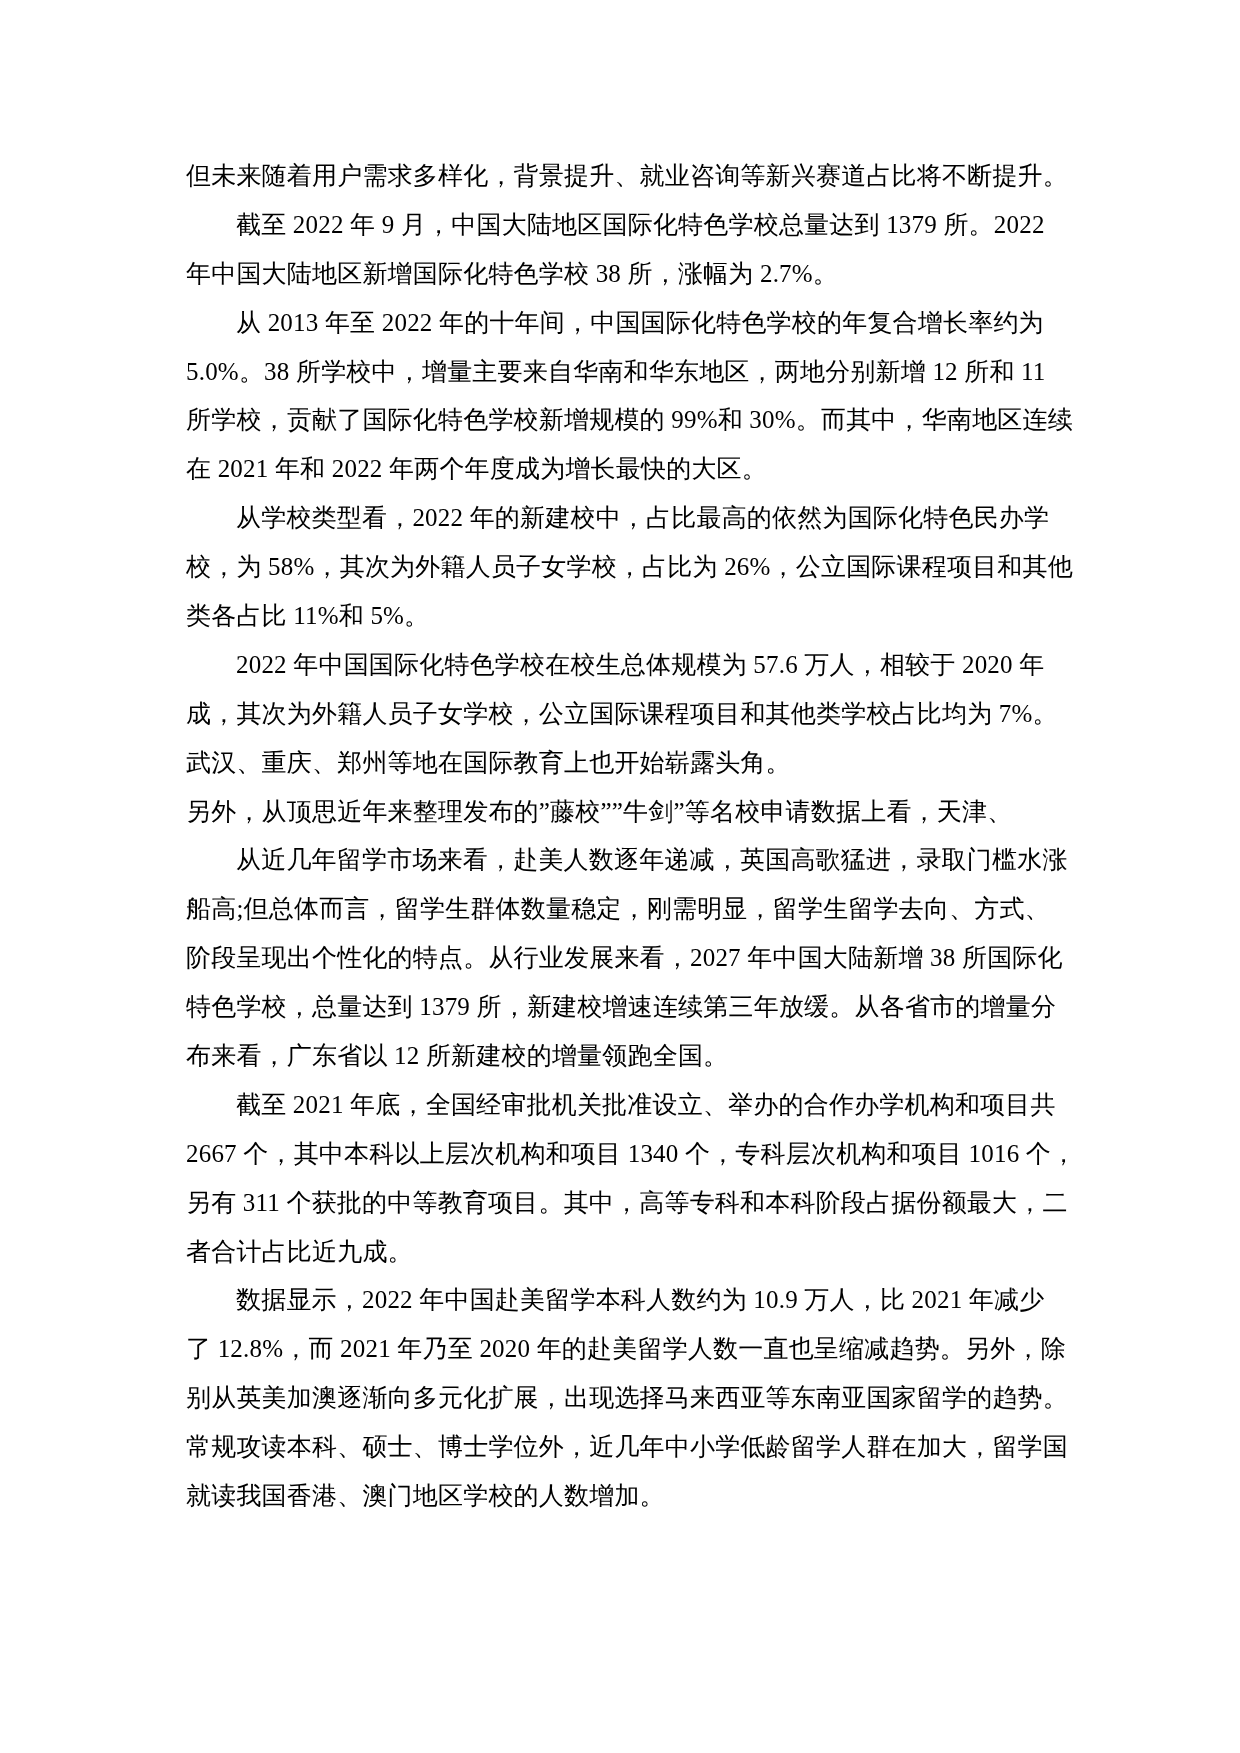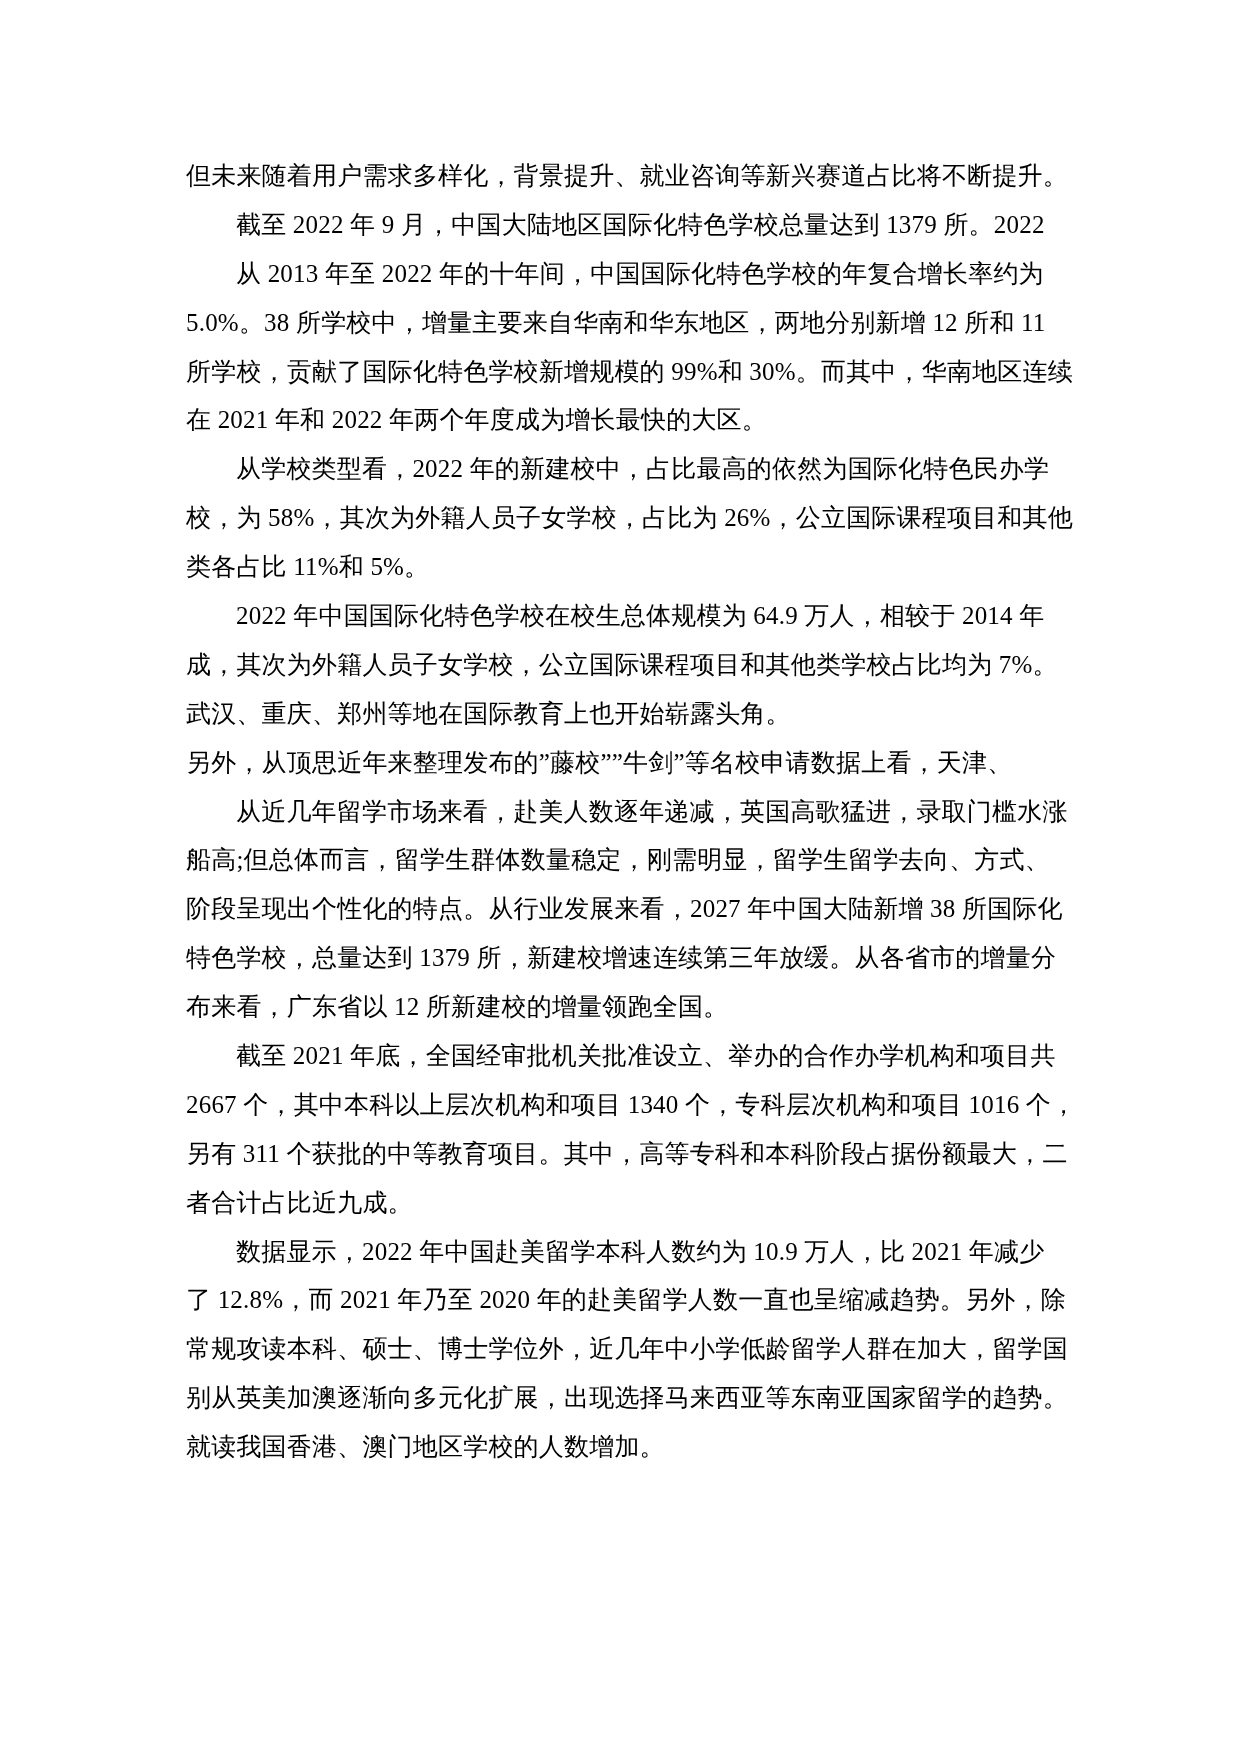--- a/index.html
+++ b/index.html
@@ -42,39 +42,40 @@
     padding-left: 2em;
   }
 </style>
 </head>
 <body>
 
 <div class="page">
   <div class="text-block">
       <div class="line">但未来随着用户需求多样化，背景提升、就业咨询等新兴赛道占比将不断提升。</div>
       <div class="line indent">截至 2022 年 9 月，中国大陆地区国际化特色学校总量达到 1379 所。2022</div>
+      <div class="line">年中国大陆地区新增国际化特色学校 38 所，涨幅为 2.7%。</div>
       <div class="line indent">从 2013 年至 2022 年的十年间，中国国际化特色学校的年复合增长率约为</div>
       <div class="line">5.0%。38 所学校中，增量主要来自华南和华东地区，两地分别新增 12 所和 11</div>
       <div class="line">所学校，贡献了国际化特色学校新增规模的 99%和 30%。而其中，华南地区连续</div>
       <div class="line">在 2021 年和 2022 年两个年度成为增长最快的大区。</div>
       <div class="line indent">从学校类型看，2022 年的新建校中，占比最高的依然为国际化特色民办学</div>
       <div class="line">校，为 58%，其次为外籍人员子女学校，占比为 26%，公立国际课程项目和其他</div>
       <div class="line">类各占比 11%和 5%。</div>
-      <div class="line indent">2022 年中国国际化特色学校在校生总体规模为 64.9 万人，相较于 2014 年</div>
+      <div class="line indent">2022 年中国国际化特色学校在校生总体规模为 57.6 万人，相较于 2020 年</div>
       <div class="line">成，其次为外籍人员子女学校，公立国际课程项目和其他类学校占比均为 7%。</div>
       <div class="line">武汉、重庆、郑州等地在国际教育上也开始崭露头角。</div>
       <div class="line">另外，从顶思近年来整理发布的”藤校””牛剑”等名校申请数据上看，天津、</div>
       <div class="line indent">从近几年留学市场来看，赴美人数逐年递减，英国高歌猛进，录取门槛水涨</div>
       <div class="line">船高;但总体而言，留学生群体数量稳定，刚需明显，留学生留学去向、方式、</div>
       <div class="line">阶段呈现出个性化的特点。从行业发展来看，2027 年中国大陆新增 38 所国际化</div>
       <div class="line">特色学校，总量达到 1379 所，新建校增速连续第三年放缓。从各省市的增量分</div>
       <div class="line">布来看，广东省以 12 所新建校的增量领跑全国。</div>
       <div class="line indent">截至 2021 年底，全国经审批机关批准设立、举办的合作办学机构和项目共</div>
       <div class="line">2667 个，其中本科以上层次机构和项目 1340 个，专科层次机构和项目 1016 个，</div>
       <div class="line">另有 311 个获批的中等教育项目。其中，高等专科和本科阶段占据份额最大，二</div>
       <div class="line">者合计占比近九成。</div>
       <div class="line indent">数据显示，2022 年中国赴美留学本科人数约为 10.9 万人，比 2021 年减少</div>
       <div class="line">了 12.8%，而 2021 年乃至 2020 年的赴美留学人数一直也呈缩减趋势。另外，除</div>
+      <div class="line">别从英美加澳逐渐向多元化扩展，出现选择马来西亚等东南亚国家留学的趋势。</div>
       <div class="line">常规攻读本科、硕士、博士学位外，近几年中小学低龄留学人群在加大，留学国</div>
-      <div class="line">别从英美加澳逐渐向多元化扩展，出现选择马来西亚等东南亚国家留学的趋势。</div>
       <div class="line">就读我国香港、澳门地区学校的人数增加。</div>
     </div>
 </div>
 
 </body></html>

